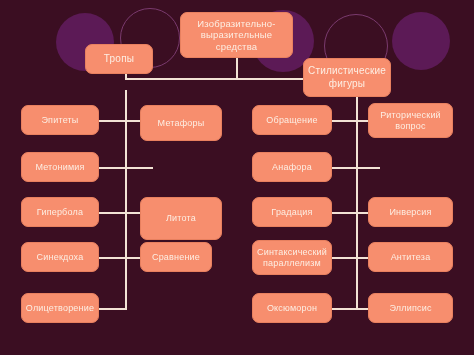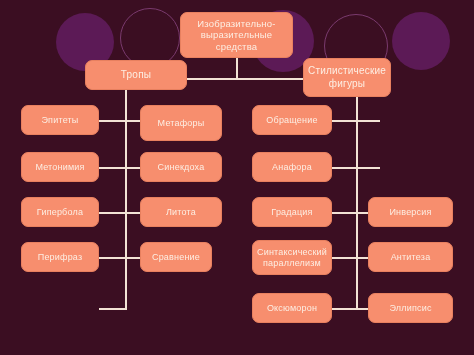--- a/index.html
+++ b/index.html
@@ -103,38 +103,40 @@
   <div class="line h" style="left:356px; top:120px; width:24px;"></div>
   <div class="line h" style="left:356px; top:167px; width:24px;"></div>
   <div class="line h" style="left:356px; top:212px; width:24px;"></div>
   <div class="line h" style="left:356px; top:257px; width:24px;"></div>
   <div class="line h" style="left:356px; top:308px; width:24px;"></div>
 
   <div class="node root" style="left:180px; top:12px; width:113px; height:46px;">Изобразительно-
 выразительные
 средства</div>
 
-  <div class="node branch" style="left:85px; top:60px; width:102px; height:30px;">Тропы</div>
+  <div class="node branch" style="left:85px; top:44px; width:68px; height:30px;">Тропы</div>
   <div class="node branch" style="left:303px; top:58px; width:88px; height:39px;">Стилистические
 фигуры</div>
 
   <div class="node leaf" style="left:21px; top:105px; width:78px; height:30px;">Эпитеты</div>
   <div class="node leaf" style="left:21px; top:152px; width:78px; height:30px;">Метонимия</div>
   <div class="node leaf" style="left:21px; top:197px; width:78px; height:30px;">Гипербола</div>
-  <div class="node leaf" style="left:21px; top:242px; width:78px; height:30px;">Перифраз</div>
+  <div class="node leaf" style="left:21px; top:242px; width:78px; height:30px;">Синекдоха</div>
+  <div class="node leaf" style="left:21px; top:293px; width:78px; height:30px;">Олицетворение</div>
 
   <div class="node leaf" style="left:140px; top:105px; width:82px; height:36px;">Метафоры</div>
-  <div class="node leaf" style="left:140px; top:152px; width:82px; height:30px;">Синекдоха</div>
-  <div class="node leaf" style="left:140px; top:197px; width:82px; height:30px;">Литота</div>
+  <div class="node leaf" style="left:140px; top:197px; width:82px; height:43px;">Литота</div>
   <div class="node leaf" style="left:140px; top:242px; width:72px; height:30px;">Сравнение</div>
 
   <div class="node leaf" style="left:252px; top:105px; width:80px; height:30px;">Обращение</div>
   <div class="node leaf" style="left:252px; top:152px; width:80px; height:30px;">Анафора</div>
   <div class="node leaf" style="left:252px; top:197px; width:80px; height:30px;">Градация</div>
   <div class="node leaf" style="left:252px; top:240px; width:80px; height:35px;">Синтаксический
 параллелизм</div>
   <div class="node leaf" style="left:252px; top:293px; width:80px; height:30px;">Оксюморон</div>
 
+  <div class="node leaf" style="left:368px; top:103px; width:85px; height:35px;">Риторический
+вопрос</div>
   <div class="node leaf" style="left:368px; top:197px; width:85px; height:30px;">Инверсия</div>
   <div class="node leaf" style="left:368px; top:242px; width:85px; height:30px;">Антитеза</div>
   <div class="node leaf" style="left:368px; top:293px; width:85px; height:30px;">Эллипсис</div>
 
 </div>
 
 </body></html>

